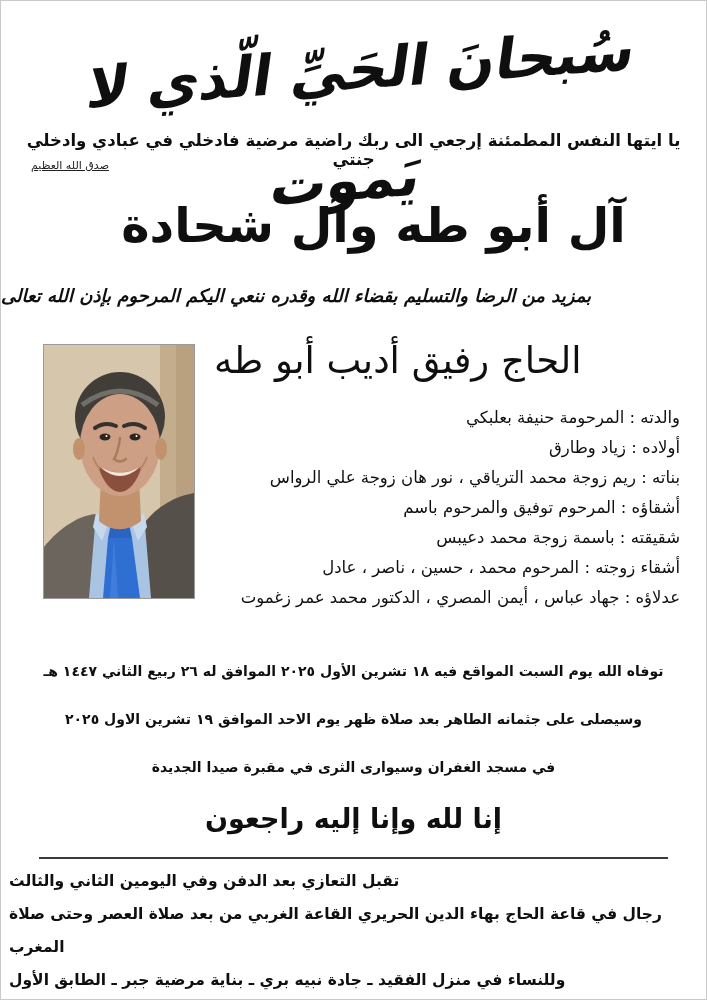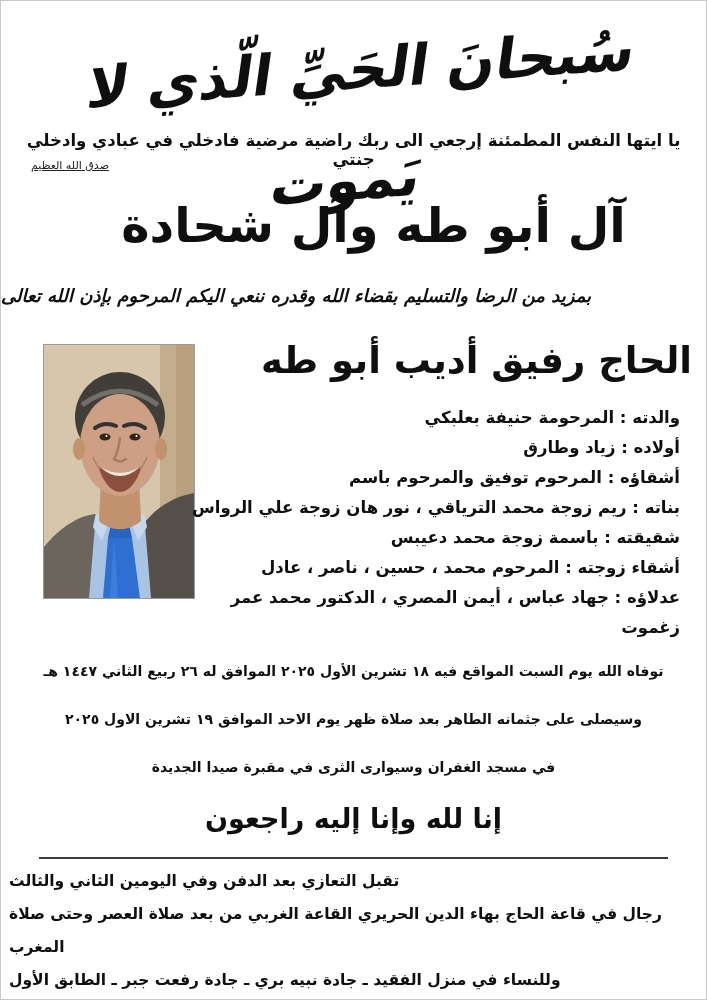--- a/index.html
+++ b/index.html
@@ -34,31 +34,31 @@
   }
   .families{
     position:absolute;top:180px;left:0;right:0;margin:16px;
     text-align:center;font-size:48px;font-weight:bold;padding-left:40px;
   }
   .announcement{
     position:absolute;top:284px;left:0;right:0;
     text-align:left;font-size:18px;font-weight:bold;font-style:italic;
   }
   .name{
-    position:absolute;top:338px;right:14px;left:201px;
-    text-align:right;font-size:37px;font-weight:bold;
+    position:absolute;top:338px;right:14px;left:213px;
+    text-align:left;font-size:37px;font-weight:normal;
   }
   .photo{
     position:absolute;top:343px;left:42px;width:150px;height:253px;
     border:1px solid #9a9a9a;background:#d6c6ab;
   }
   .photo svg{display:block;width:100%;height:100%;}
   .details{
     position:absolute;top:402px;right:26px;left:180px;
-    font-size:16.5px;font-weight:bold;line-height:30px;
+    font-size:16.5px;font-weight:normal;line-height:30px;
     text-align:right;
   }
   .death-info{
     position:absolute;top:646px;left:8px;right:8px;
     text-align:center;font-size:14px;font-weight:bold;line-height:48px;
   }
   .istirjaa{
     position:absolute;top:802px;left:0;right:0;
     text-align:center;font-size:27px;font-weight:bold;
   }
@@ -130,36 +130,36 @@
       <path d="M54,121 Q76,134 98,121 Q90,146 76,147 Q62,146 54,121 Z" fill="#8a4f3d"></path>
       <path d="M56,122 Q76,133 96,122 Q86,131 76,131 Q66,131 56,122 Z" fill="#f1e8da"></path>
       <path d="M49,112 Q52,120 56,124" stroke="#b4856a" stroke-width="2" fill="none"></path>
       <path d="M103,112 Q100,120 96,124" stroke="#b4856a" stroke-width="2" fill="none"></path>
     </svg>
   </div>
 
   <div class="details">
     <div>والدته : المرحومة حنيفة بعلبكي</div>
     <div>أولاده : زياد وطارق</div>
+    <div>بناته : ريم زوجة محمد الترياقي ، نور هان زوجة علي الرواس</div>
     <div>أشقاؤه : المرحوم توفيق والمرحوم باسم</div>
-    <div>بناته : ريم زوجة محمد الترياقي ، نور هان زوجة علي الرواس</div>
     <div>شقيقته : باسمة زوجة محمد دعيبس</div>
     <div>أشقاء زوجته : المرحوم محمد ، حسين ، ناصر ، عادل</div>
     <div>عدلاؤه : جهاد عباس ، أيمن المصري ، الدكتور محمد عمر زغموت</div>
   </div>
 
   <div class="death-info">
     <div>توفاه الله يوم السبت المواقع فيه ١٨ تشرين الأول ٢٠٢٥ الموافق له ٢٦ ربيع الثاني ١٤٤٧ هـ</div>
     <div>وسيصلى على جثمانه الطاهر بعد صلاة ظهر يوم الاحد الموافق ١٩ تشرين الاول ٢٠٢٥</div>
     <div>في مسجد الغفران وسيوارى الثرى في مقبرة صيدا الجديدة</div>
   </div>
 
   <div class="istirjaa">إنا لله وإنا إليه راجعون</div>
 
   <hr class="rule">
 
   <div class="condolences">
     <div>تقبل التعازي بعد الدفن وفي اليومين الثاني والثالث</div>
     <div>رجال في قاعة الحاج بهاء الدين الحريري القاعة الغربي من بعد صلاة العصر وحتى صلاة المغرب</div>
-    <div>وللنساء في منزل الفقيد ـ جادة نبيه بري ـ جادة رفعت جبر ـ الطابق الأول</div>
+    <div>وللنساء في منزل الفقيد ـ جادة نبيه بري ـ بناية مرضية جبر ـ الطابق الأول</div>
   </div>
 
 </div>
 
 </body></html>

